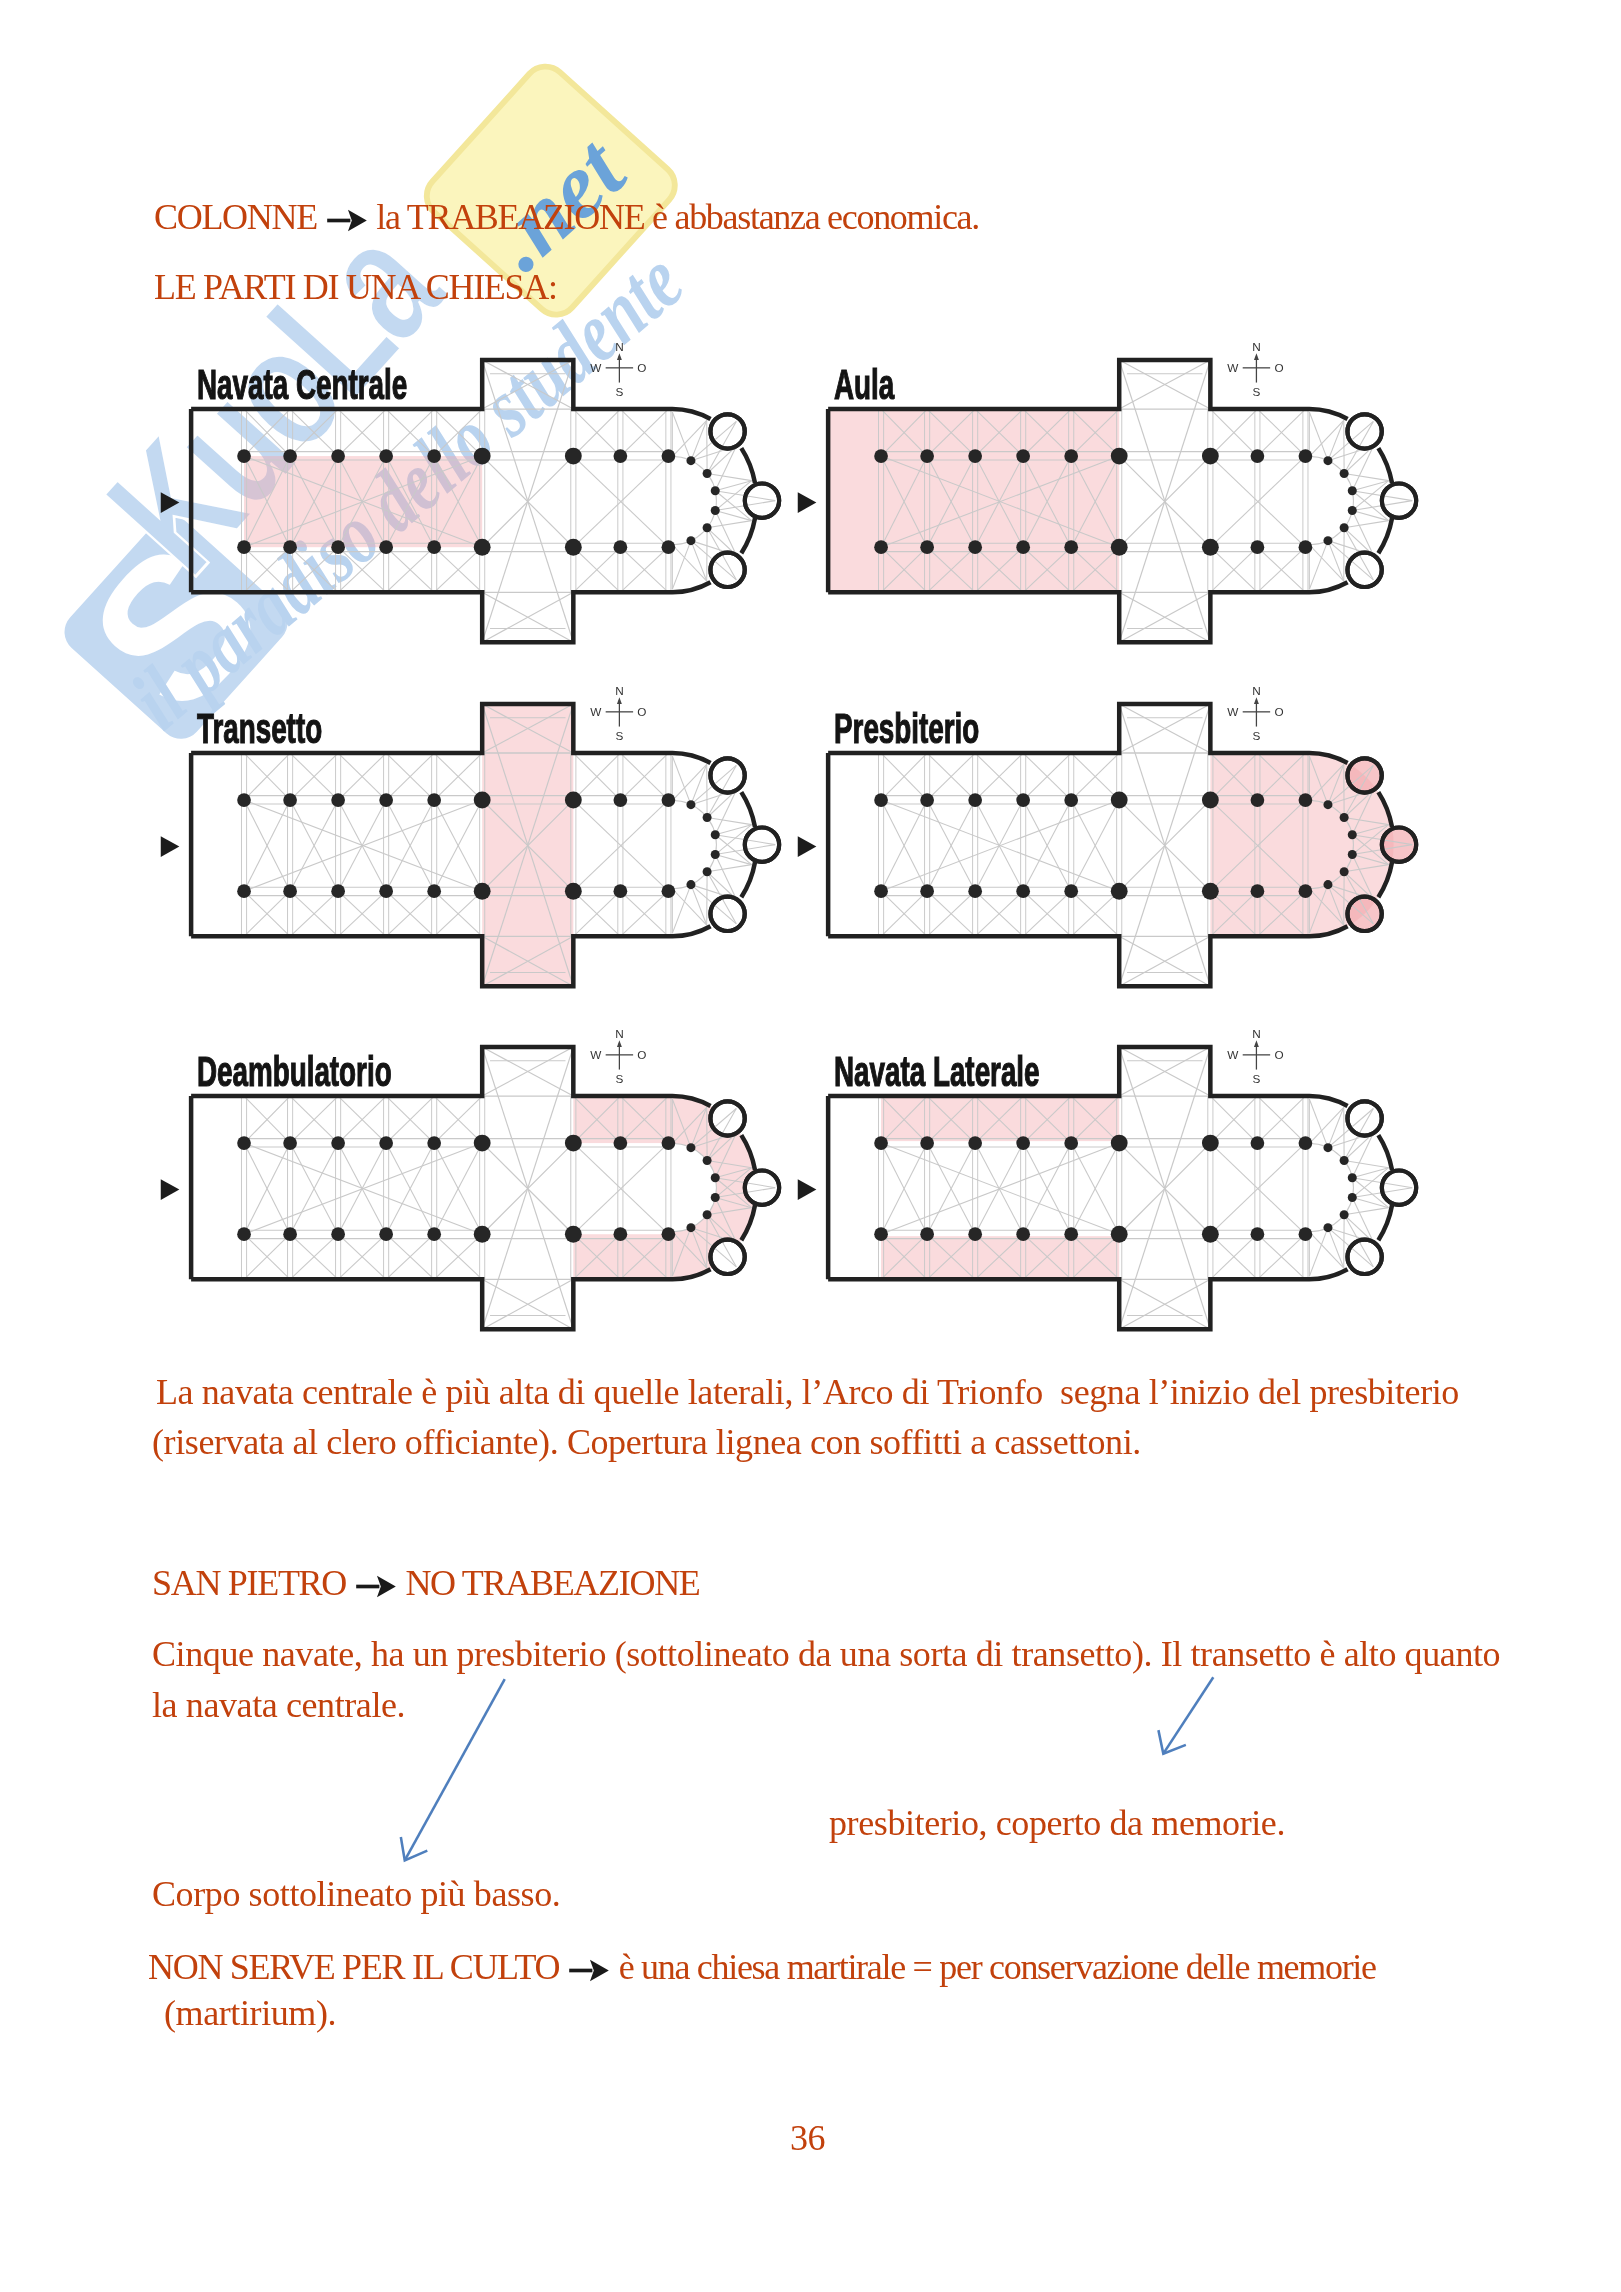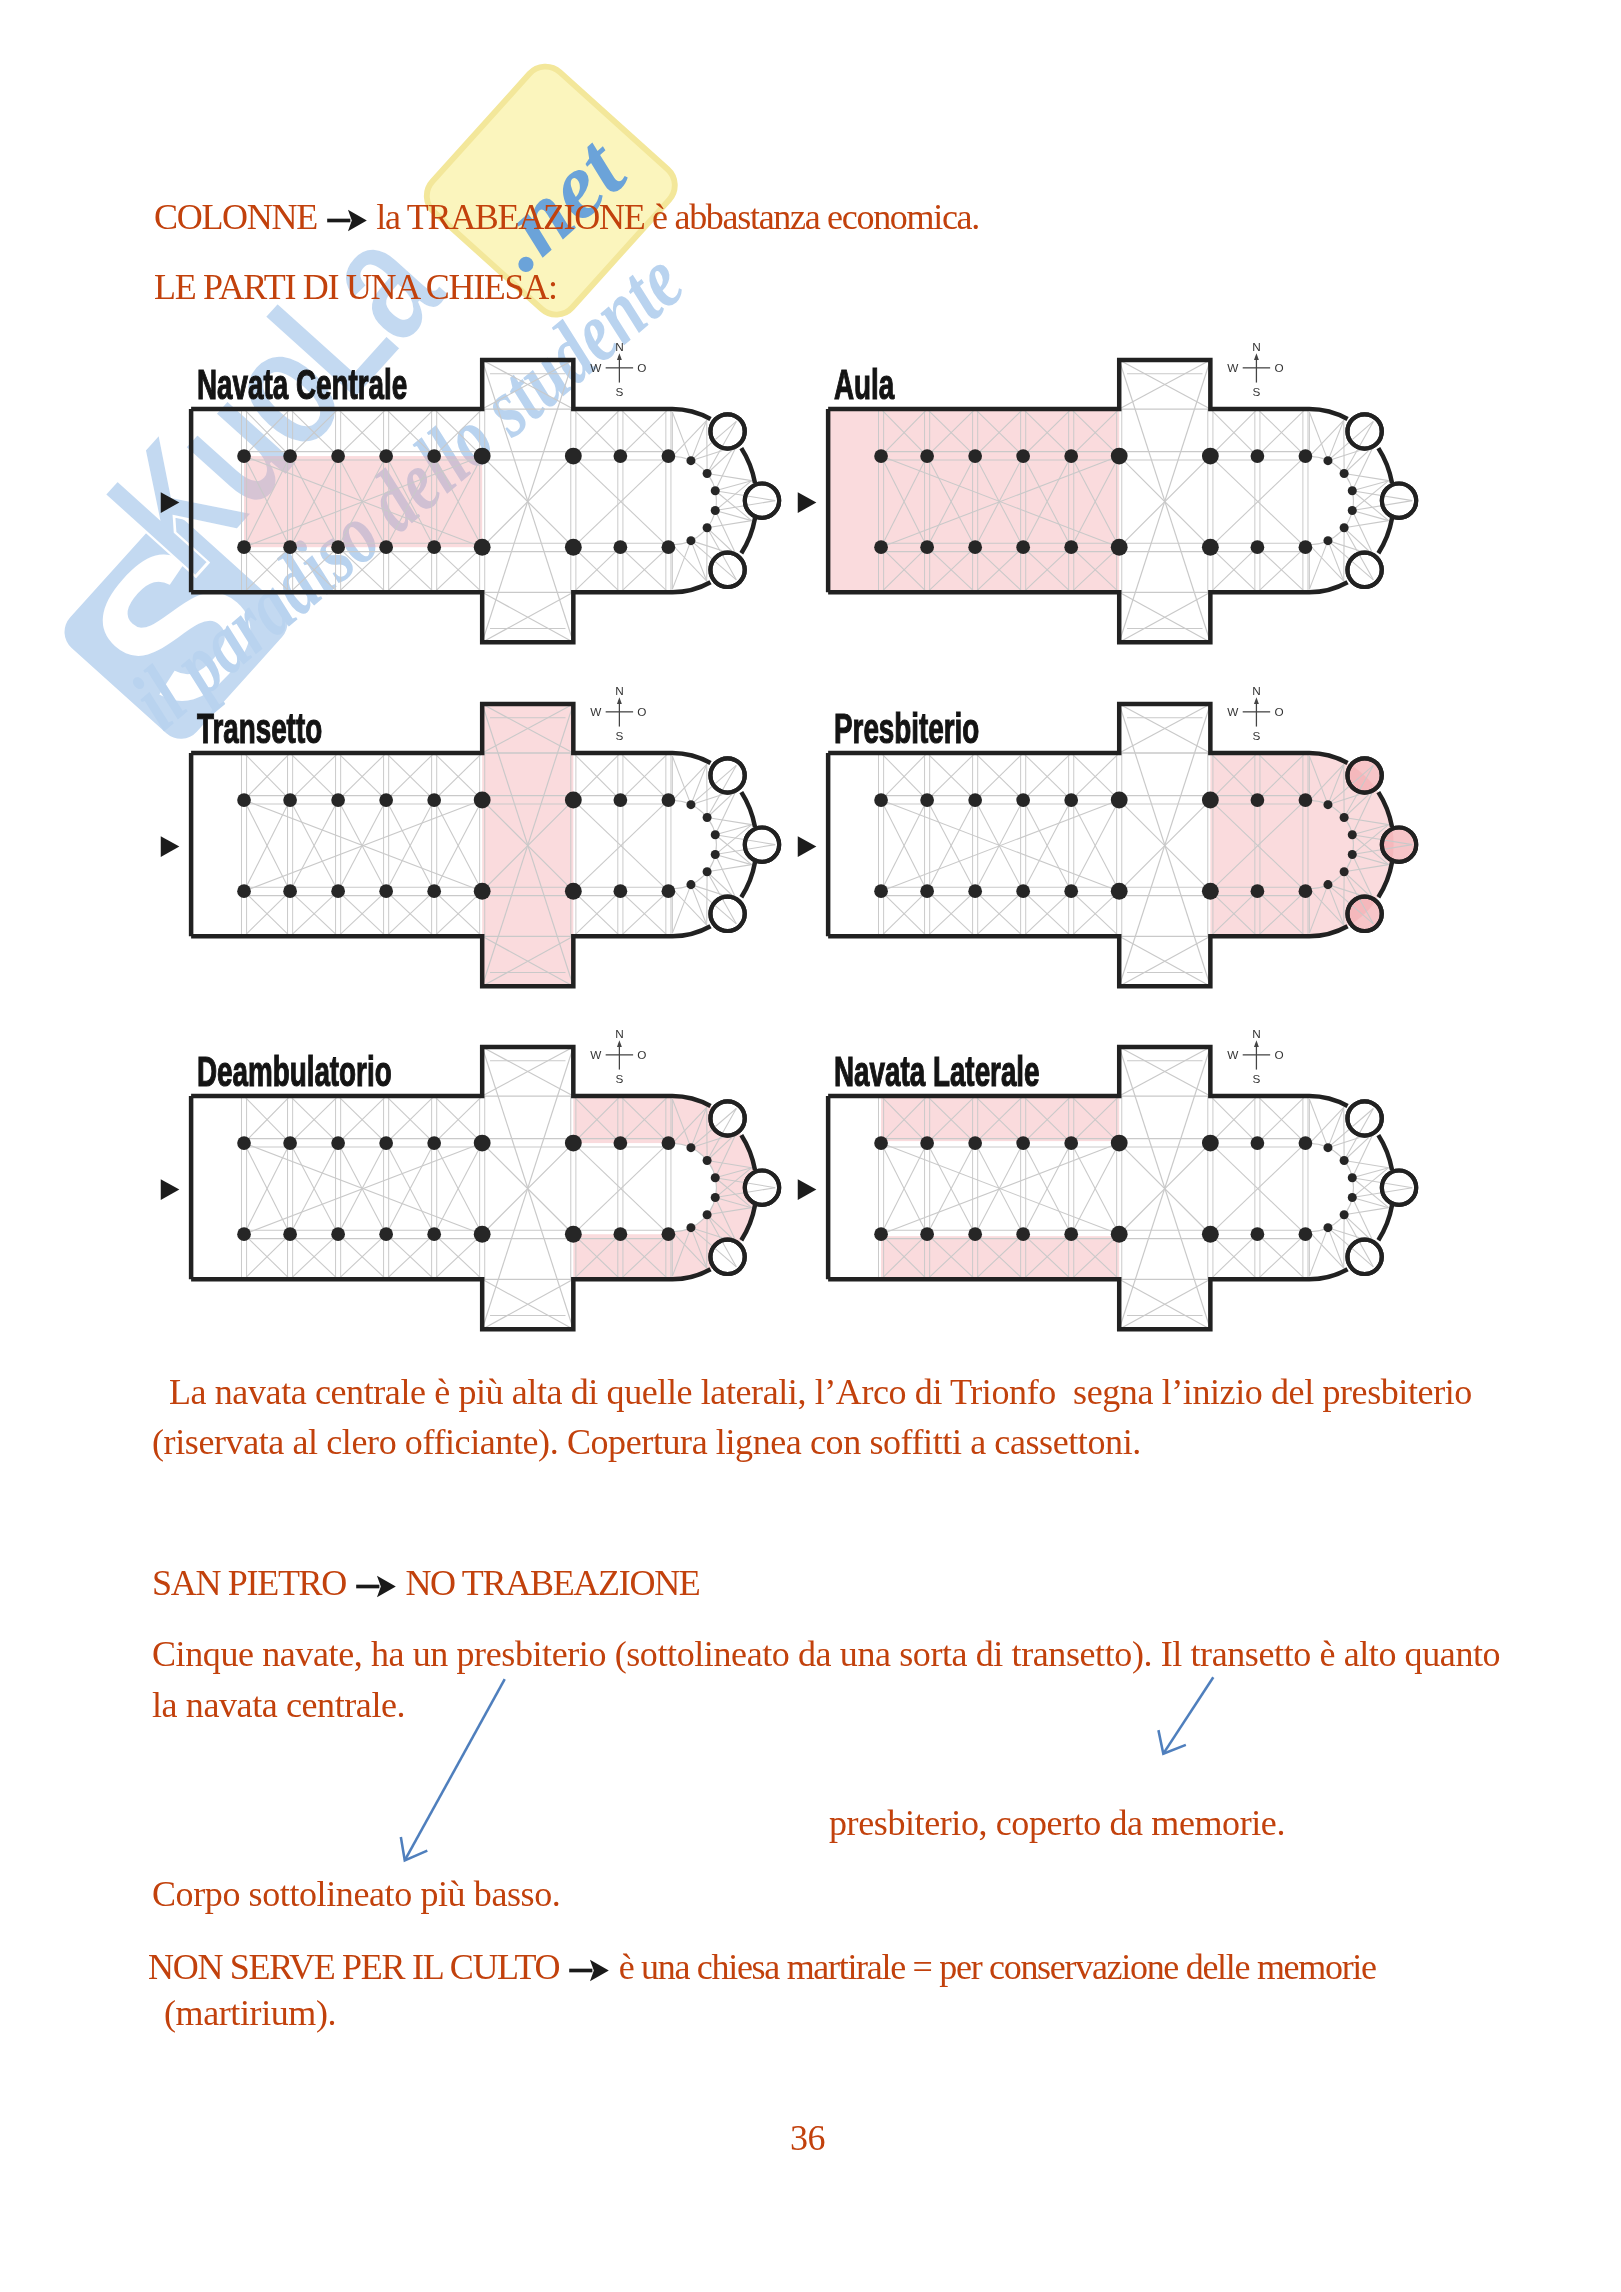--- a/index.html
+++ b/index.html
@@ -1063,21 +1063,21 @@
       </g>
 </svg>
 
 <div class="t caps" style="left:154px;top:196px">COLONNE <svg width="44" height="29" viewBox="0 0 45 30" style="vertical-align:-5.9px">
         <path d="M 2 15 H 26" stroke="#1a1a1a" stroke-width="3.8" fill="none"></path>
         <path d="M 23.5 4 L 43 15 L 23.5 26 L 27.5 15 Z" fill="#1a1a1a"></path>
       </svg> la TRABEAZIONE è abbastanza economica.</div>
 
 <div class="t caps" style="left:154px;top:266px">LE PARTI DI UNA CHIESA:</div>
 
-<div class="t" style="left:169px;top:1371px">La navata centrale è più alta di quelle laterali, l’Arco di Trionfo&nbsp; segna l’inizio del presbiterio</div>
+<div class="t" style="left:156px;top:1371px">La navata centrale è più alta di quelle laterali, l’Arco di Trionfo&nbsp; segna l’inizio del presbiterio</div>
 
 <div class="t" style="left:152px;top:1421px">(riservata al clero officiante). Copertura lignea con soffitti a cassettoni.</div>
 
 <div class="t" style="left:152px;top:1633px">Cinque navate, ha un presbiterio (sottolineato da una sorta di transetto). Il transetto è alto quanto</div>
 
 <div class="t caps" style="left:152px;top:1562px">SAN PIETRO <svg width="44" height="29" viewBox="0 0 45 30" style="vertical-align:-5.9px">
         <path d="M 2 15 H 26" stroke="#1a1a1a" stroke-width="3.8" fill="none"></path>
         <path d="M 23.5 4 L 43 15 L 23.5 26 L 27.5 15 Z" fill="#1a1a1a"></path>
       </svg> NO TRABEAZIONE</div>
 

